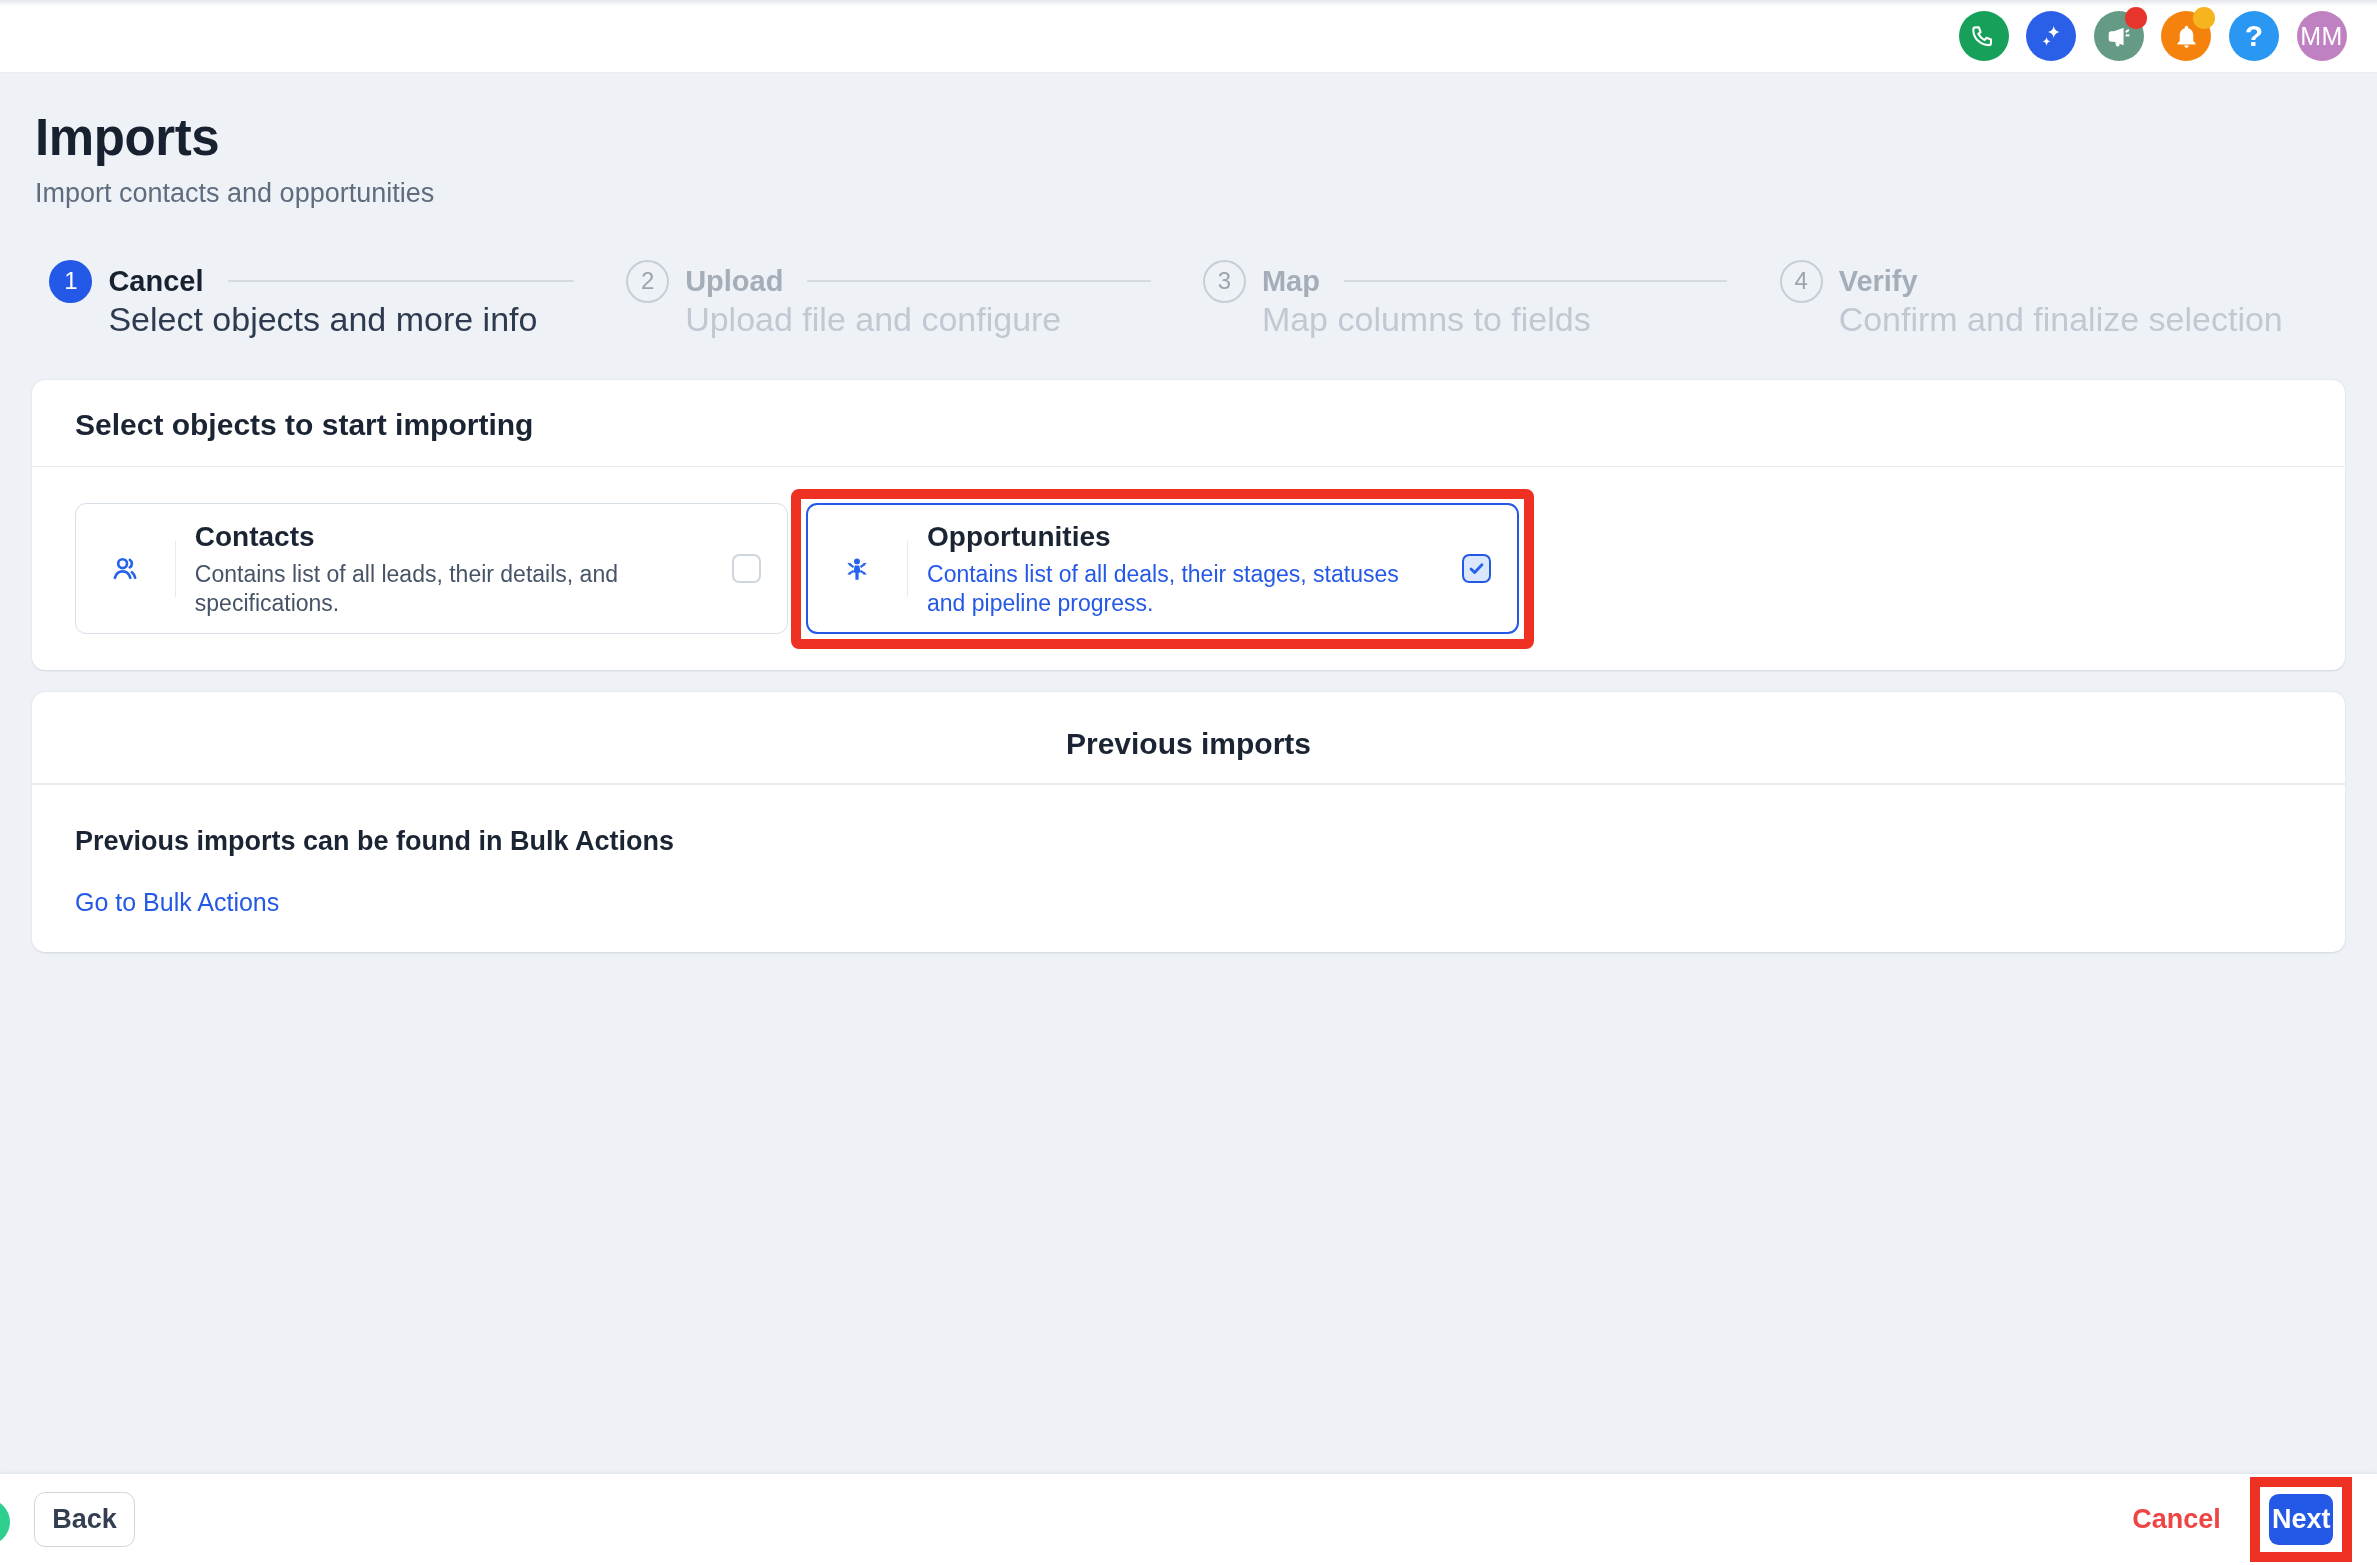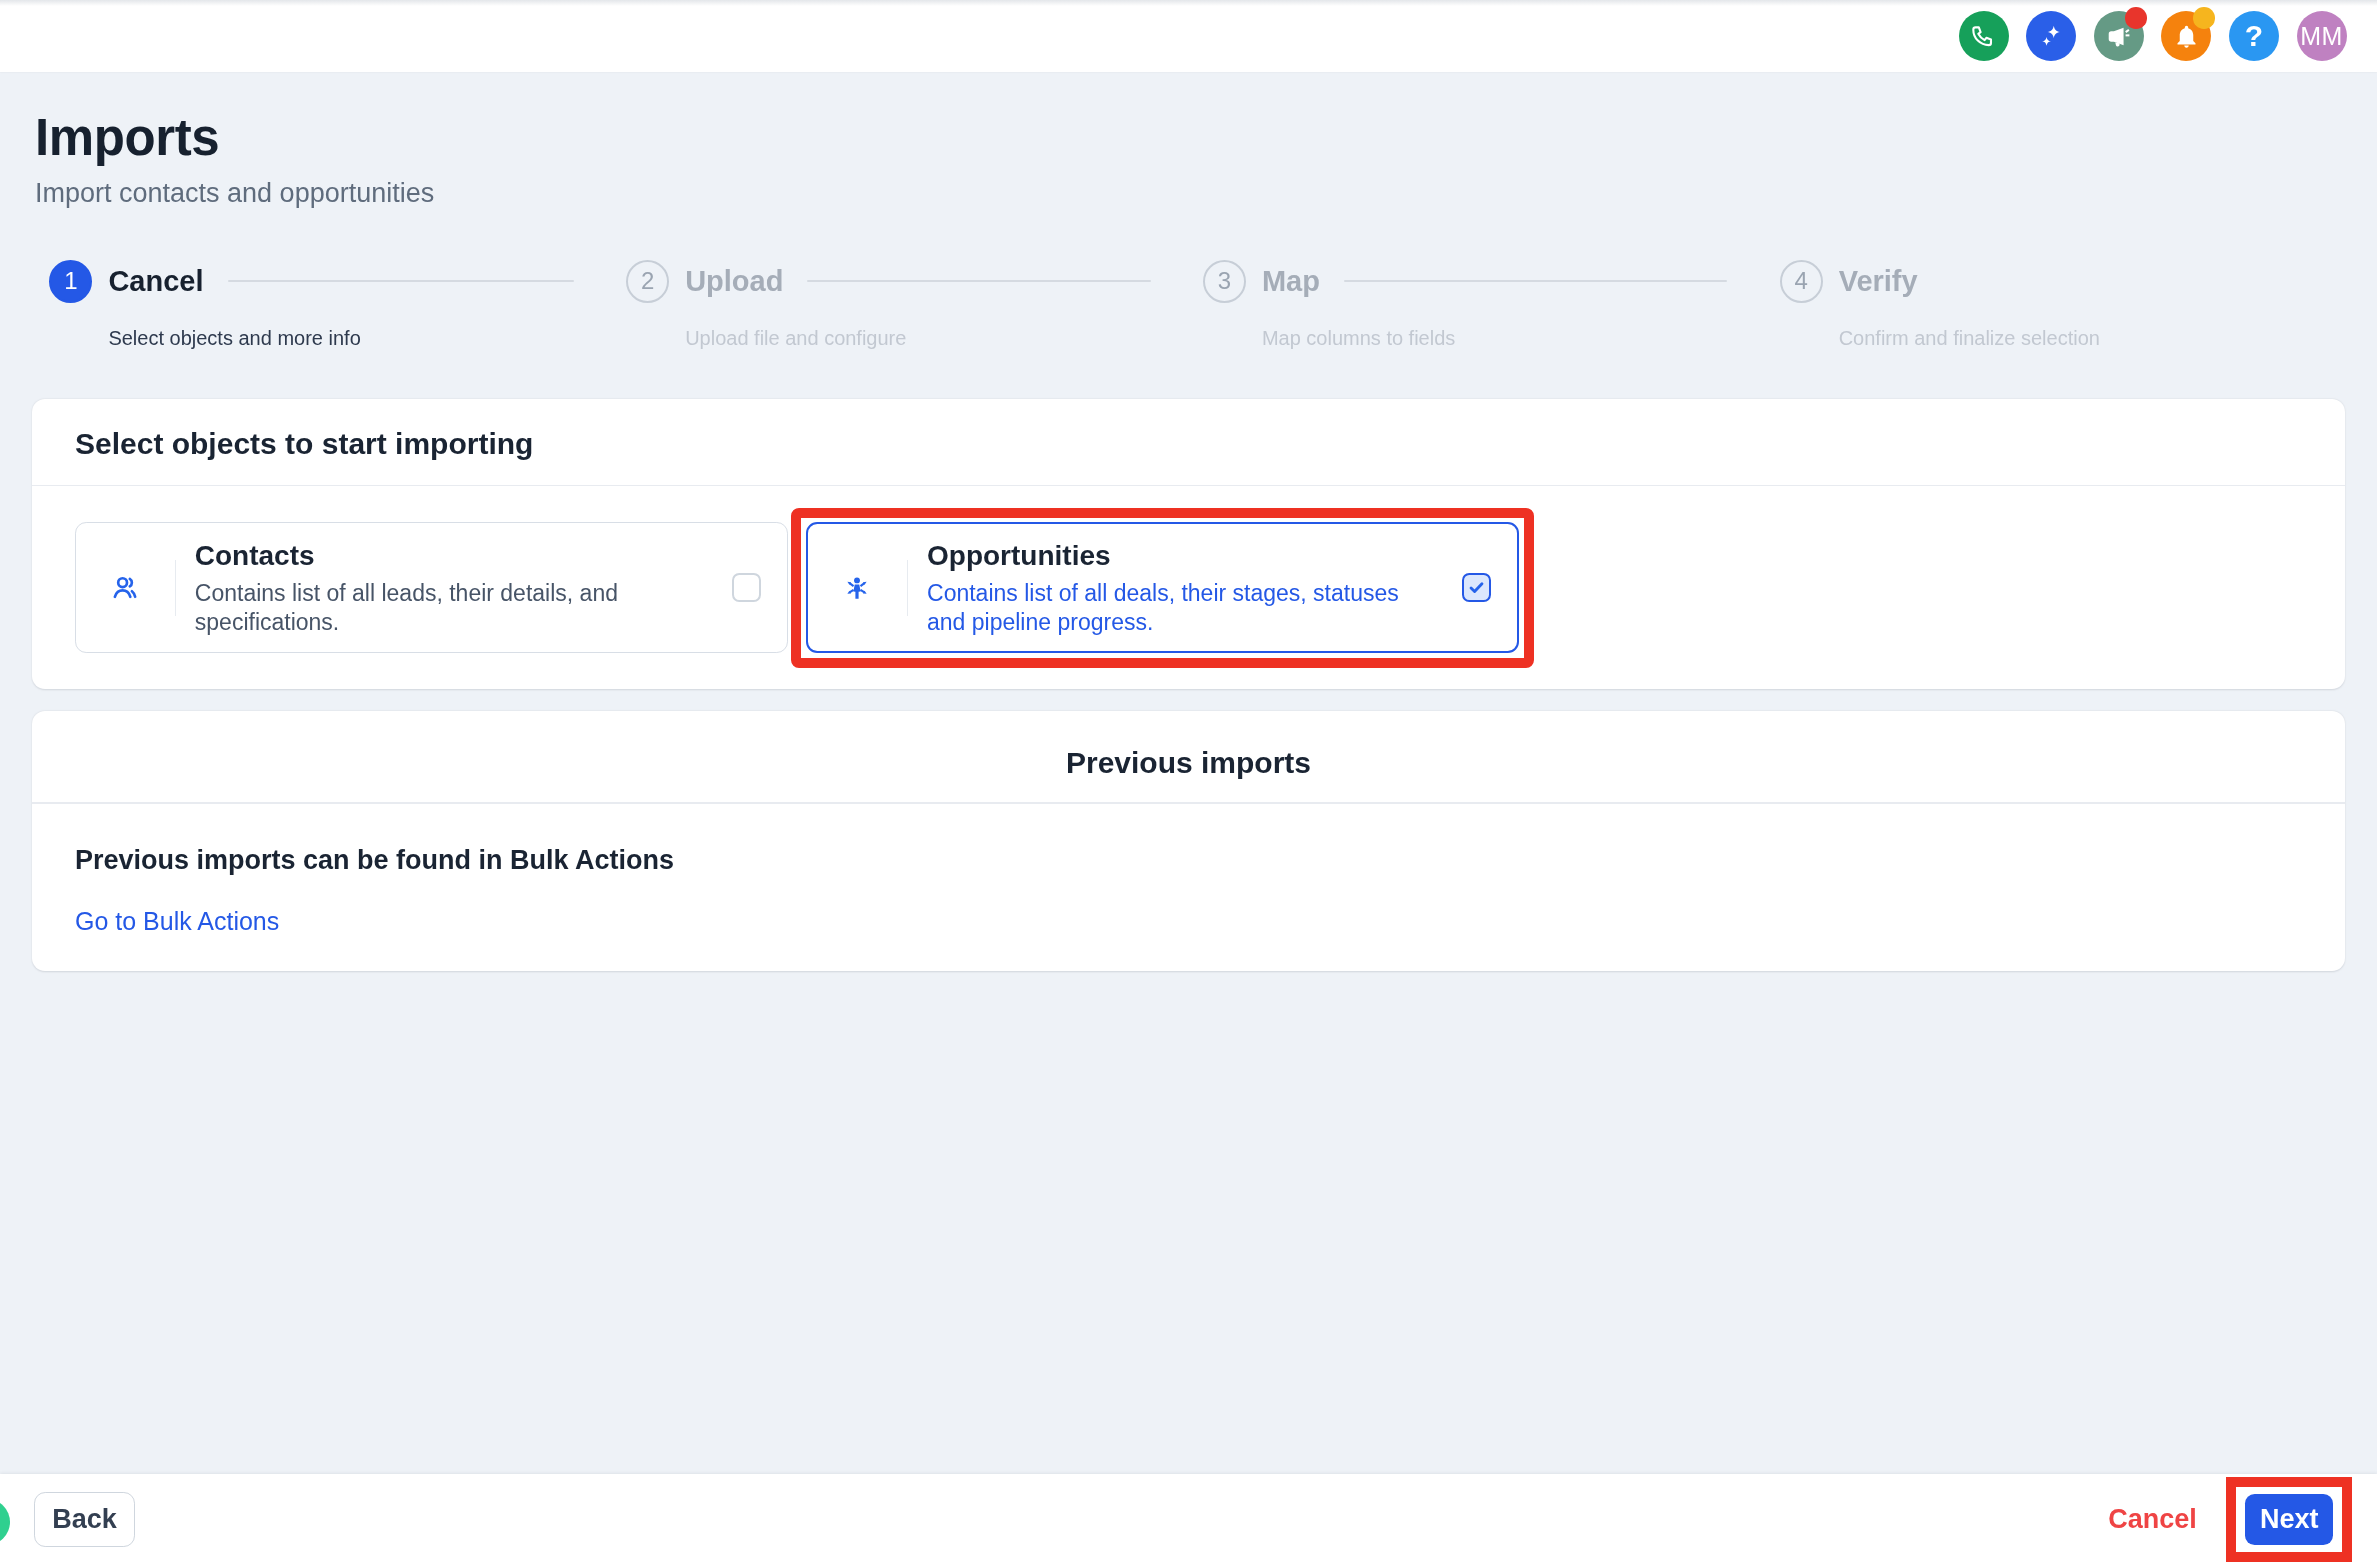--- a/index.html
+++ b/index.html
@@ -46,21 +46,21 @@
   .step-top { display: flex; align-items: center; }
   .step-circle {
     width: 43px; height: 43px; border-radius: 50%; flex: none;
     border: 2px solid #c7ced7; color: #9aa4b1;
     display: flex; align-items: center; justify-content: center;
     font-size: 24px; font-weight: 500; background: transparent;
   }
   .step-label { margin-left: 16px; font-size: 29px; font-weight: 700; color: #a5adb8; white-space: nowrap; }
   .step-line { flex: 1; height: 2px; background: #d5dae1; margin-left: 24px; border-radius: 1.6px; }
   .step:last-child .step-line { visibility: hidden; }
-  .step-desc { margin-left: 59px; margin-top: 19px; font-size: 20px; color: #c2c8d1; line-height: 32px; white-space: nowrap; }
+  .step-desc { margin-left: 59px; font-size: 34px; color: #c2c8d1; line-height: 32px; white-space: nowrap; }
   .step.active .step-circle { background: var(--accent, #2458e6); border-color: var(--accent, #2458e6); color: #fff; }
   .step.active .step-label { color: #17212f; }
   .step.active .step-desc { color: #2e3a4e; }
 
   
   .card {
     background: #fff; border-radius: 13px; margin: 0 32px;
     box-shadow: 0 0.8px 2.4px rgba(16,24,40,.08), 0 0.8px 1.6px rgba(16,24,40,.05);
   }
   .card-select { margin-top: 45px; }
@@ -112,21 +112,21 @@
     font-family: inherit; font-size: 27px; font-weight: 600; color: #333f51; cursor: pointer;
   }
   .footer-spacer { flex: 1; }
   .btn-cancel {
     background: none; border: none; font-family: inherit;
     font-size: 27px; font-weight: 600; color: #ef4444; cursor: pointer; padding: 8px 3.2px;
   }
   .next-wrap { border: 10.4px solid transparent; padding: 7.2px 8.8px; margin-left: 26.5px; }
   .next-wrap.highlighted { border-color: var(--annotation, #ee3123); }
   .btn-next {
-    width: 88px; height: 51px; background: var(--accent, #2156e8);
+    width: 64px; height: 51px; background: var(--accent, #2156e8);
     border: none; border-radius: 9.6px; font-family: inherit;
     font-size: 27px; font-weight: 600; color: #fff; cursor: pointer;
   }
 
   
   .chat-widget {
     position: absolute; left: -36px; top: 1499px; width: 46px; height: 46px;
     border-radius: 50%; background: #2fd08f; z-index: 5; cursor: pointer;
   }
 </style>

